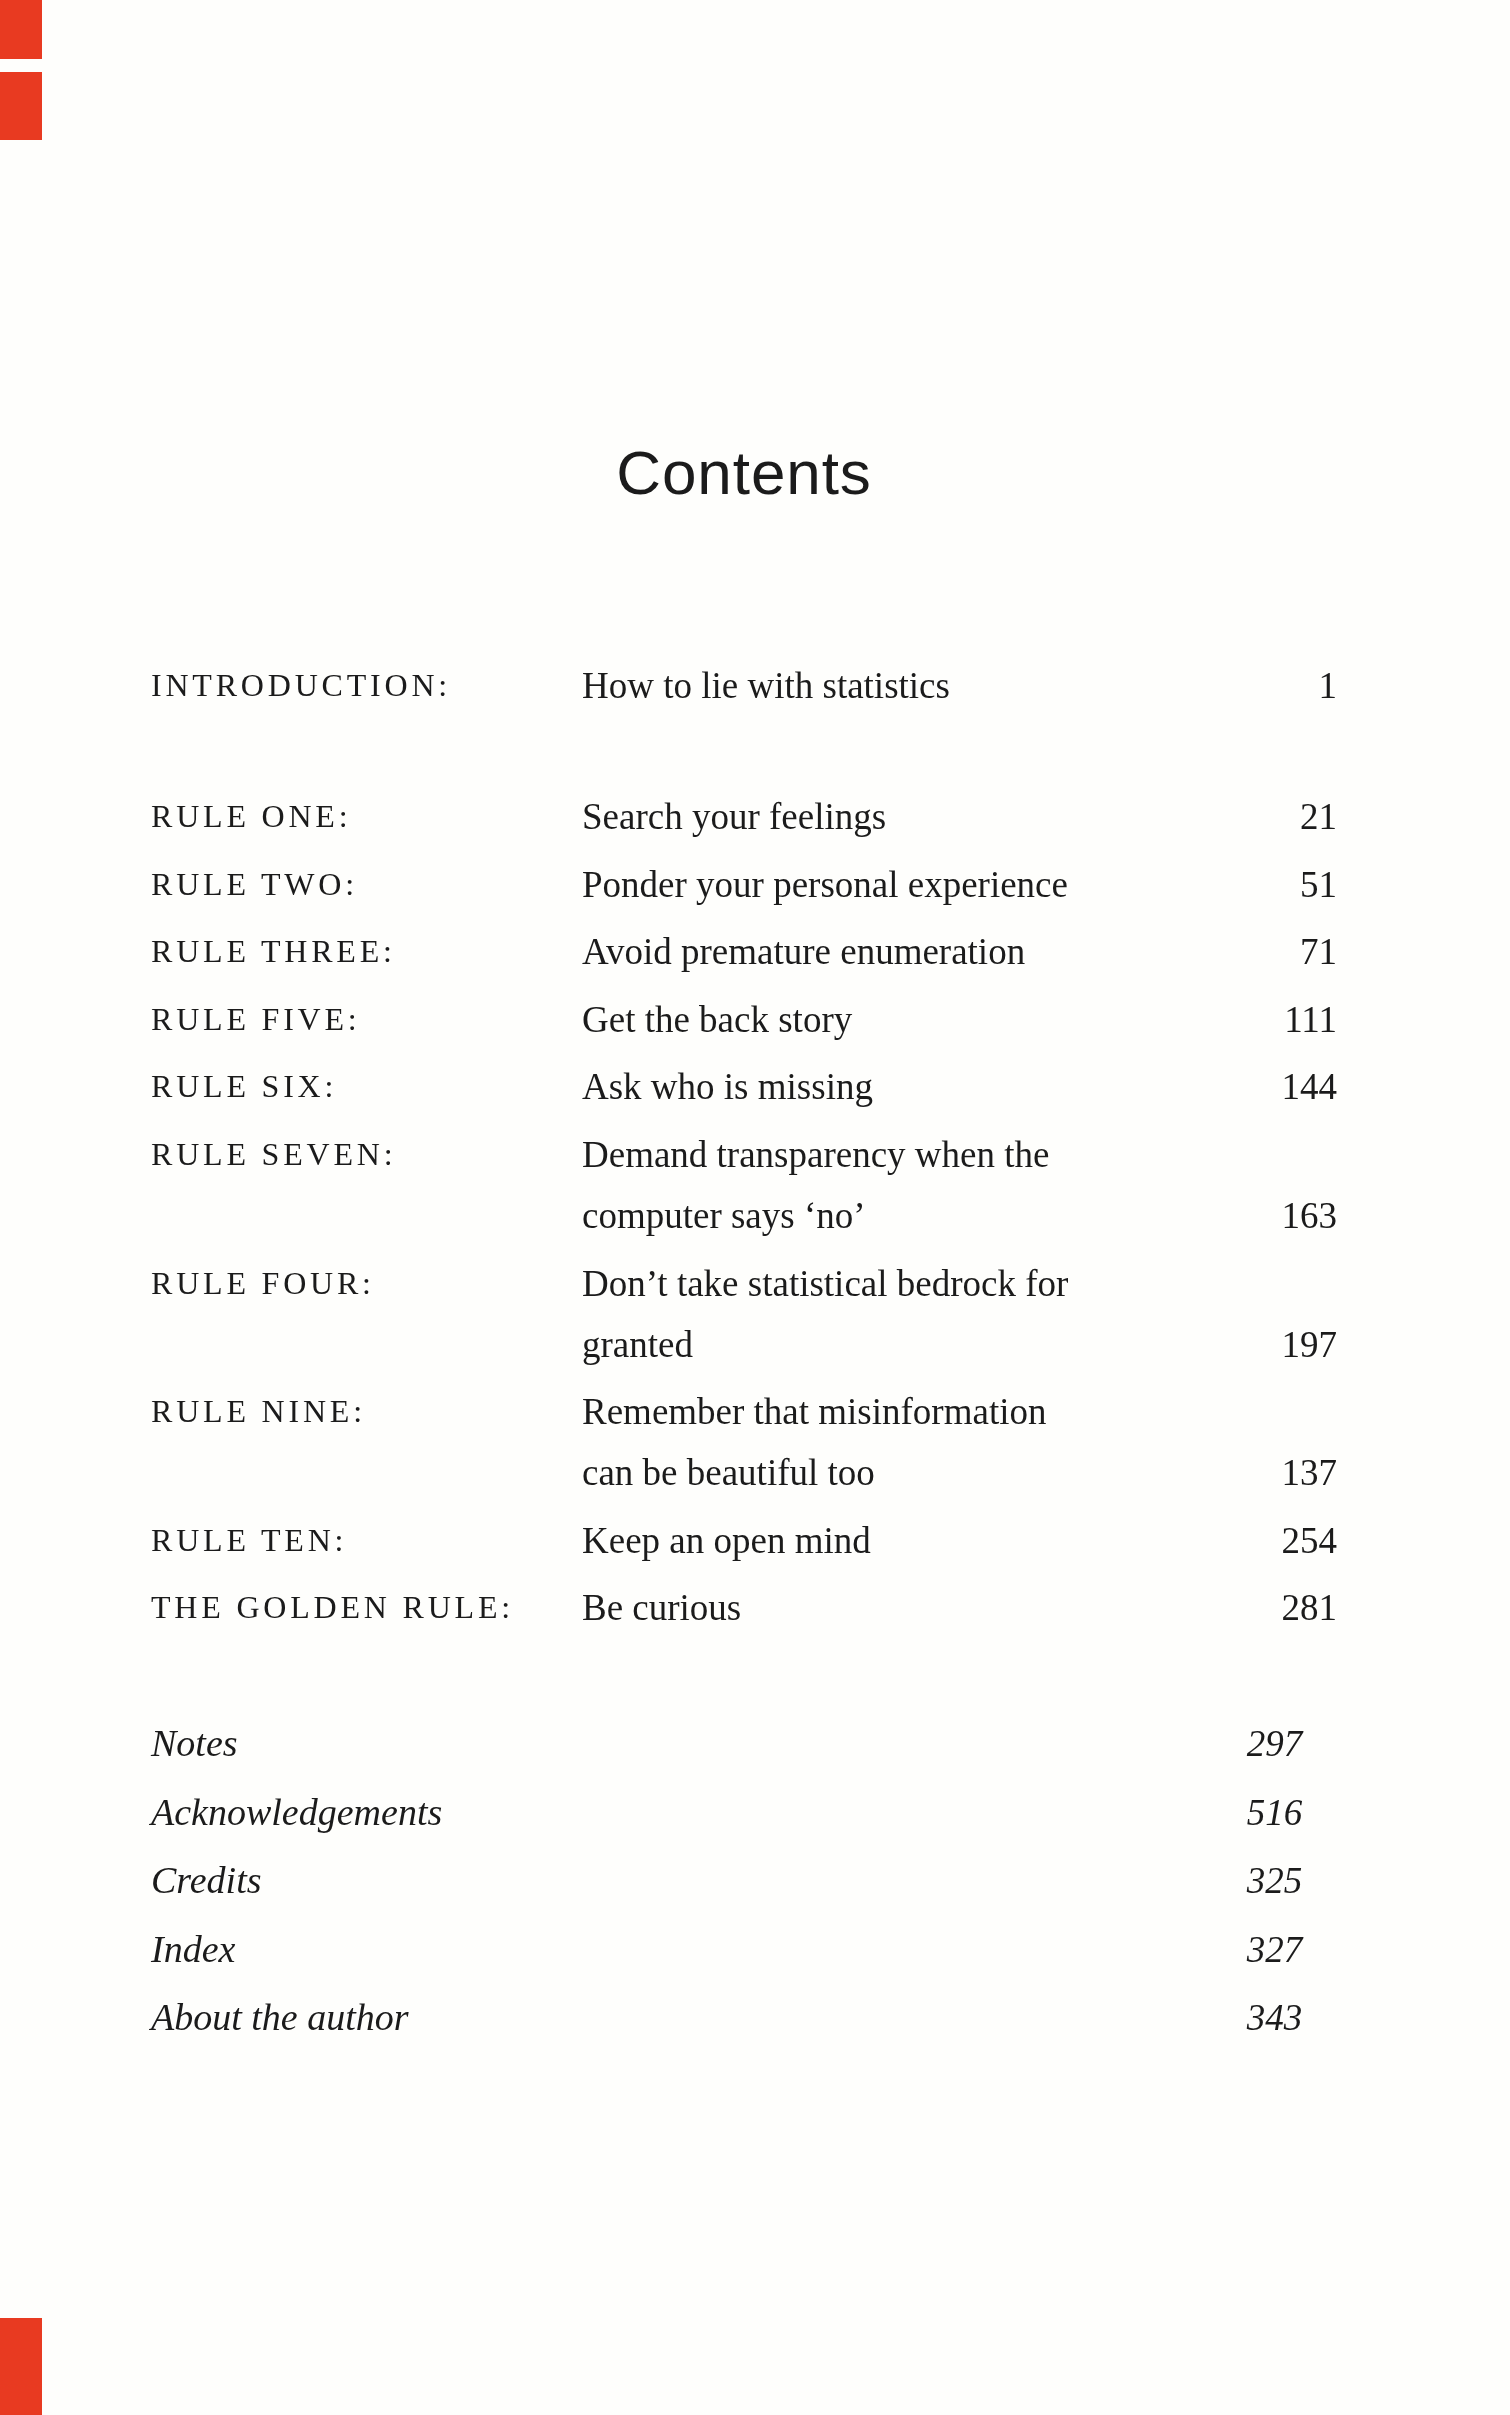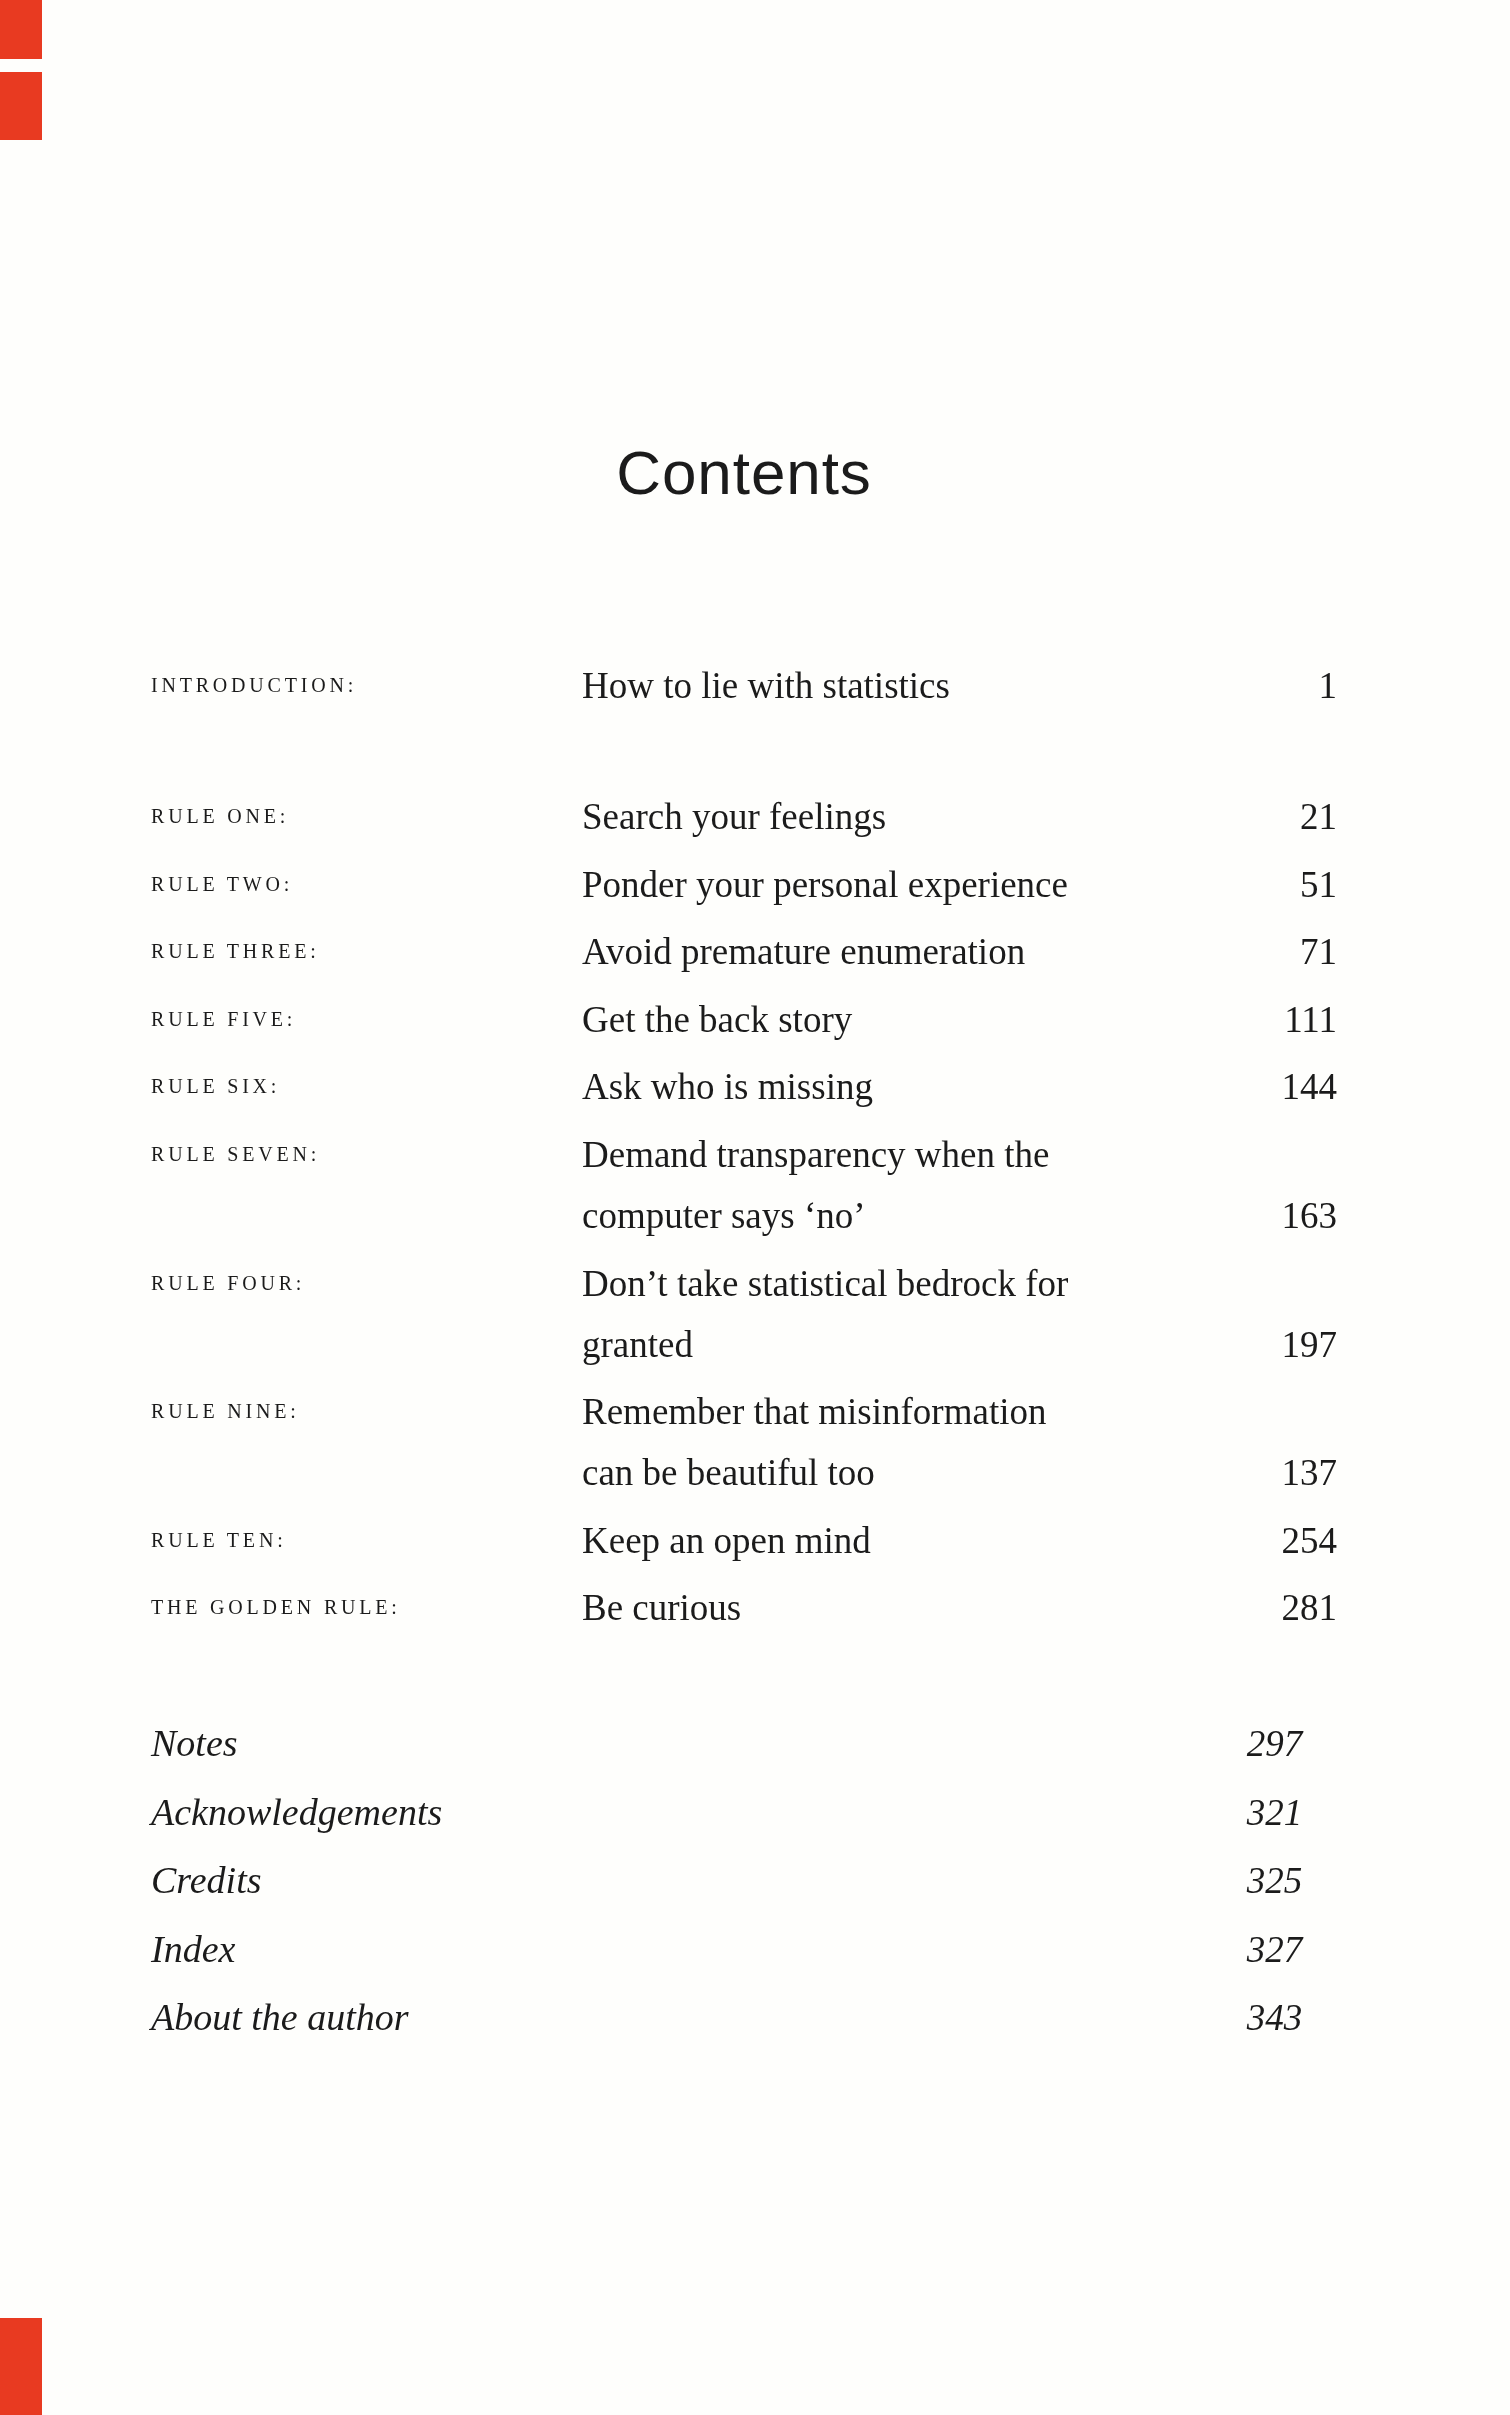--- a/index.html
+++ b/index.html
@@ -46,21 +46,21 @@
     margin-top: 147px;
   }
 
   .toc-row {
     display: grid;
     grid-template-columns: 431px 1fr 125px;
     margin-bottom: 6.6px;
   }
 
   .entry-label {
-    font-size: 20px;
+    font-size: 32px;
     letter-spacing: 3.8px;
     line-height: 61px;
     align-self: start;
     white-space: nowrap;
   }
 
   .entry-title {
     font-size: 37px;
     line-height: 61px;
     white-space: pre-line;
@@ -191,21 +191,21 @@
 
       <div class="back-matter">
 
           <div class="back-row">
             <span class="back-title">Notes</span>
             <span class="back-page">297</span>
           </div>
 
           <div class="back-row">
             <span class="back-title">Acknowledgements</span>
-            <span class="back-page">321</span>
+            <span class="back-page">516</span>
           </div>
 
           <div class="back-row">
             <span class="back-title">Credits</span>
             <span class="back-page">325</span>
           </div>
 
           <div class="back-row">
             <span class="back-title">Index</span>
             <span class="back-page">327</span>

